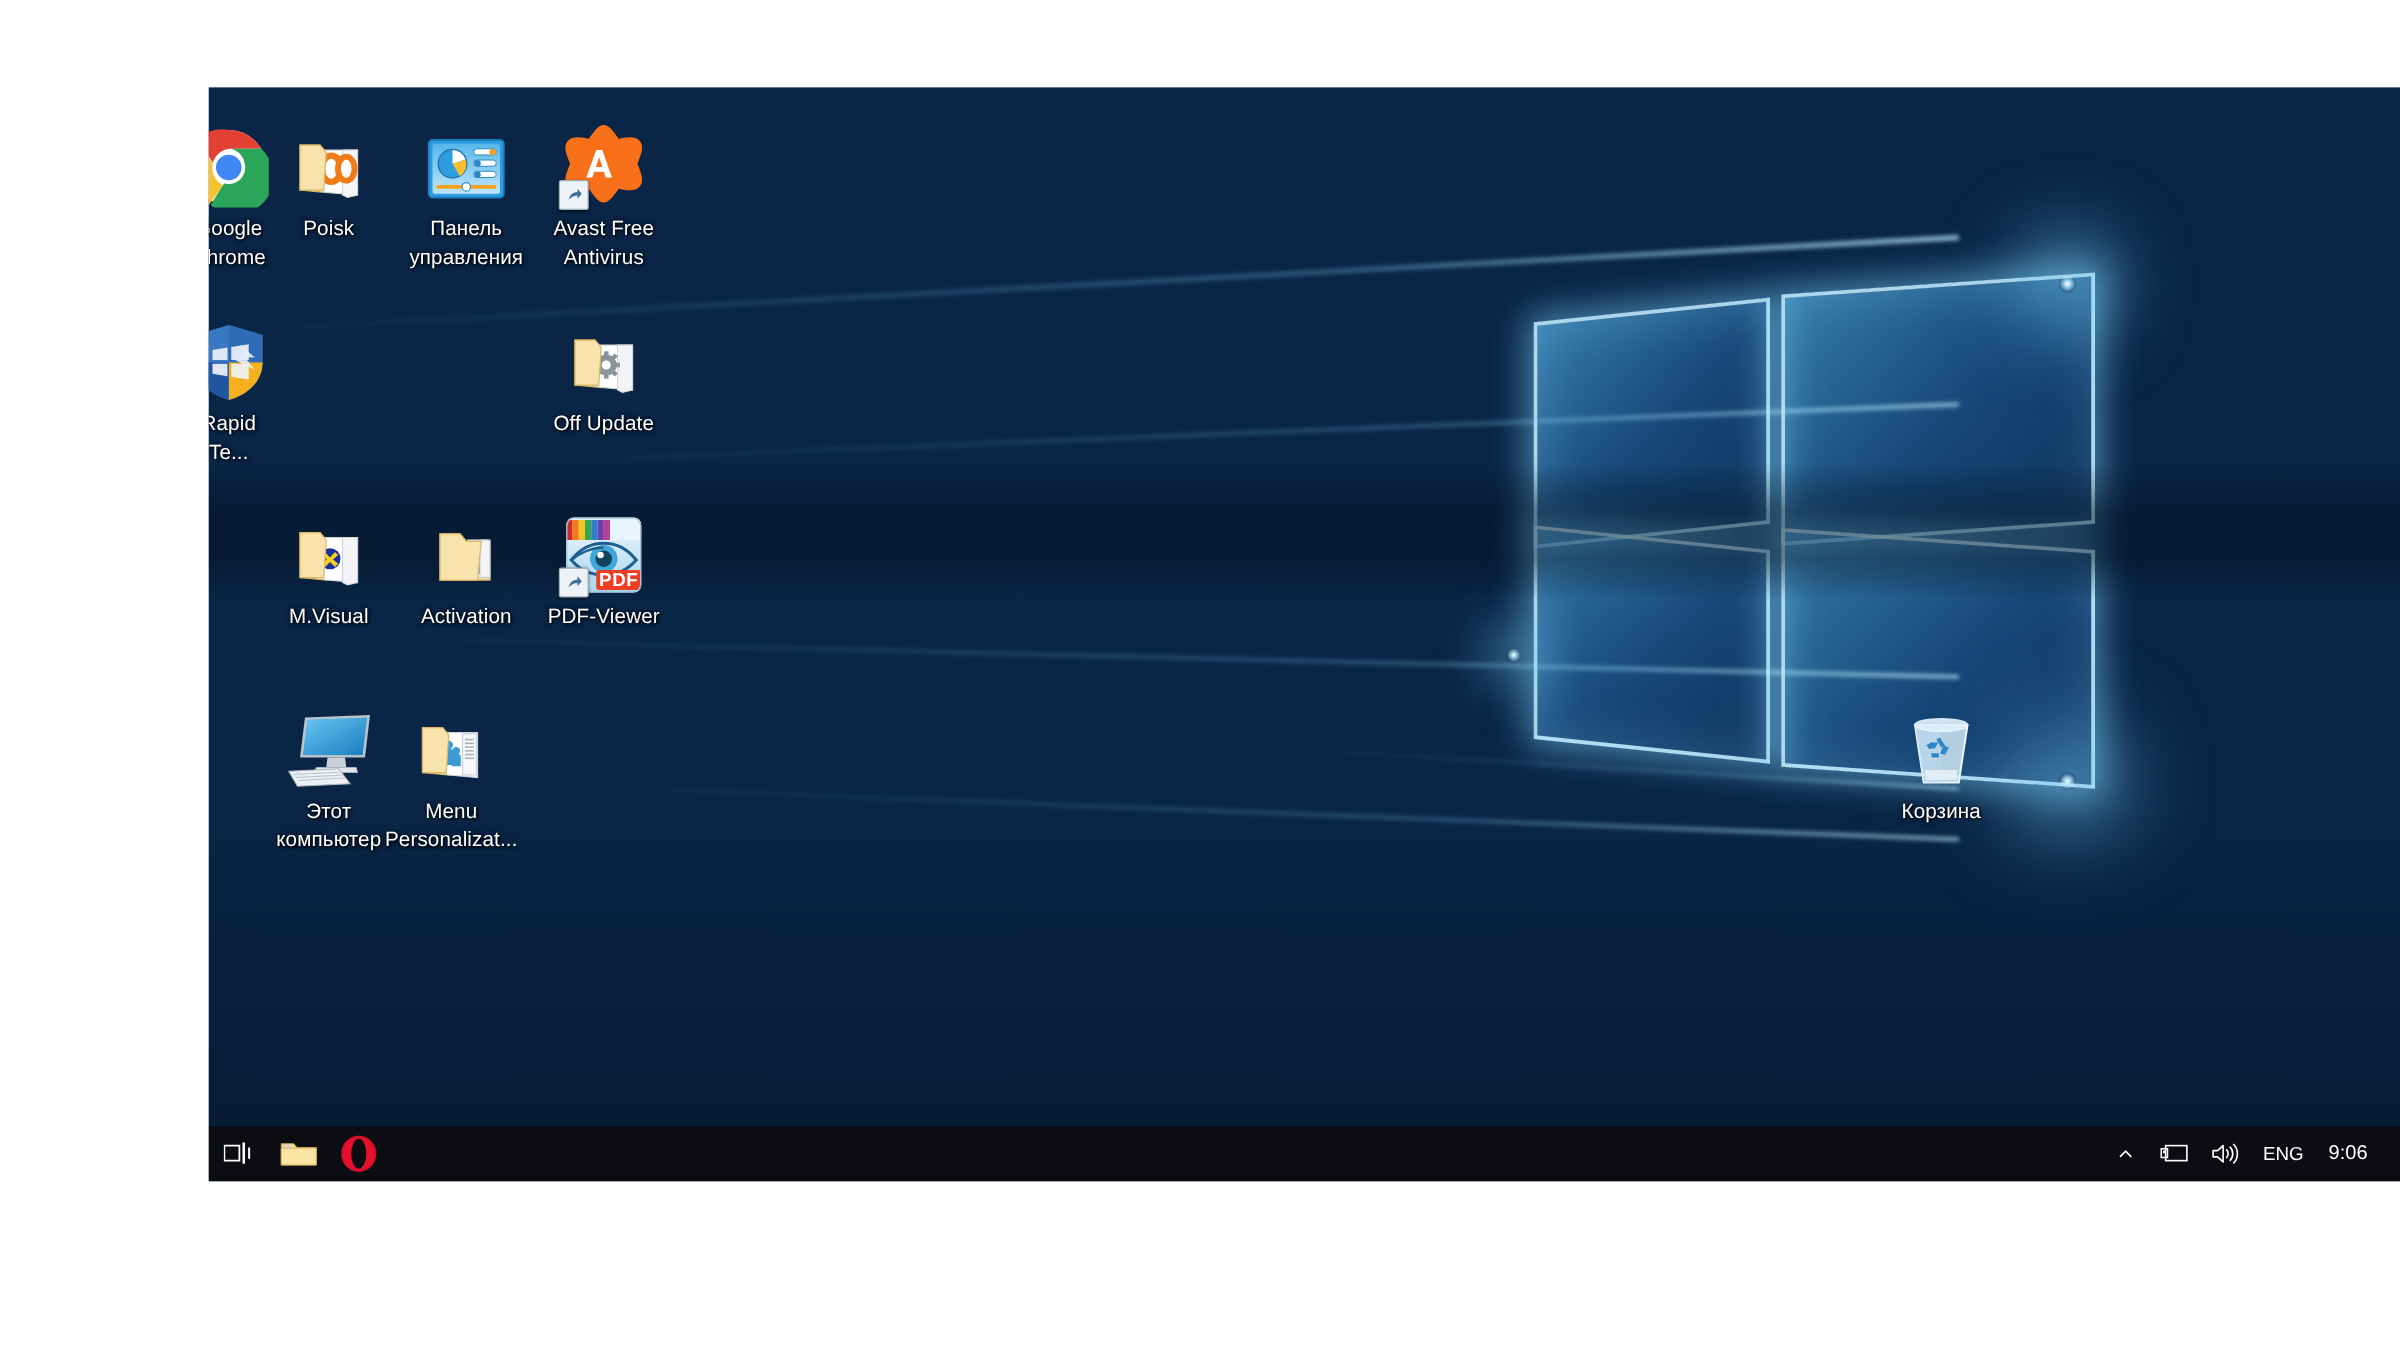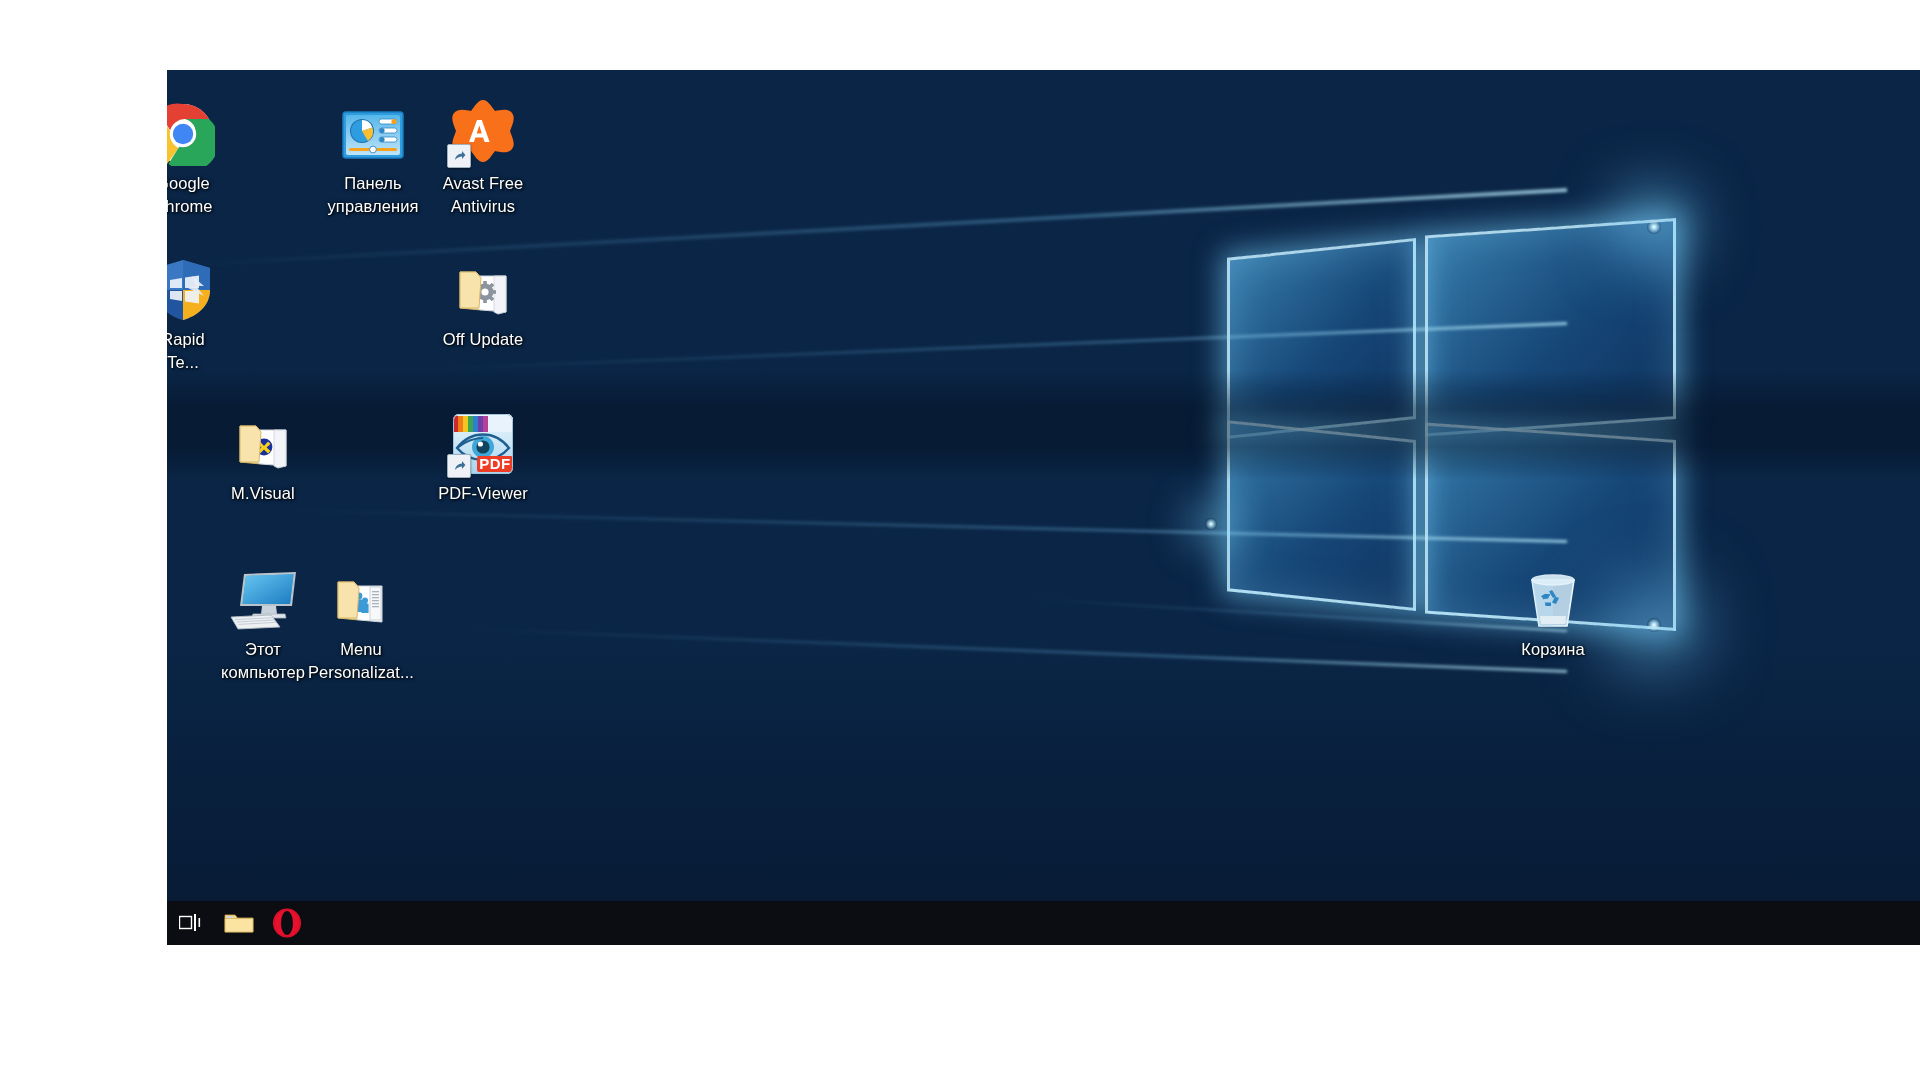--- a/index.html
+++ b/index.html
@@ -198,20 +198,35 @@
         <circle cx="32" cy="32" r="30" fill="#ffffff"></circle>
         <path d="M32 2 A30 30 0 0 1 58 17 L34 17 A15 15 0 0 0 19.3 28.5 L7.2 8.9 A30 30 0 0 1 32 2 Z" fill="#e44134"></path>
         <path d="M6.9 9.3 L19.4 29.6 A15 15 0 0 0 27.5 46.2 L16 62 A30 30 0 0 1 6.9 9.3 Z" fill="#f9c230"></path>
         <path d="M58 17 A30 30 0 0 1 17.5 61.8 L30 42 A15 15 0 0 0 44 26 A15 15 0 0 0 34 17 Z" fill="#2aa65a"></path>
         <circle cx="32" cy="32" r="13.2" fill="#ffffff"></circle>
         <circle cx="32" cy="32" r="10.2" fill="#4086f4"></circle>
       </svg>
         </div>
         <div class="label">Google
 Chrome</div>
+      </div>
+      <div class="desk-icon" style="left: 40px; top: 22px;">
+        <div class="glyph">
+          <svg width="66" height="66" viewBox="0 0 66 66">
+        <path d="M10 52 L10 16 L26 16 L31 22 L31 54 Z" fill="#f6dda0" stroke="#d9b866" stroke-width="1"></path>
+        <path d="M20 20 L56 20 L56 56 L31 54 L20 50 Z" fill="#ffffff" stroke="#cfd5db" stroke-width="1"></path>
+        <path d="M44 20 L56 20 L56 56 L48 58 L44 56 Z" fill="#f4f6f8" stroke="#cfd5db" stroke-width="0.9"></path>
+        <ellipse cx="35" cy="35" rx="11" ry="13" fill="#f07b18"></ellipse>
+        <ellipse cx="35" cy="35" rx="5" ry="8" fill="#ffffff"></ellipse>
+        <ellipse cx="47" cy="35" rx="9" ry="12" fill="#f07b18"></ellipse>
+        <ellipse cx="47" cy="35" rx="4.2" ry="7.4" fill="#ffffff"></ellipse>
+        <path d="M10 52 L10 16 L26 16 L31 22 L29 52 Z" fill="#f9e3ac" stroke="#d9b866" stroke-width="1"></path>
+      </svg>
+        </div>
+        <div class="label">Poisk</div>
       </div>
       <div class="desk-icon" style="left: 150px; top: 22px;">
         <div class="glyph">
           <svg width="66" height="56" viewBox="0 0 66 56">
         <rect x="3" y="2" width="60" height="46" rx="3" fill="#2e9de0" stroke="#1b7ec0" stroke-width="1.5"></rect>
         <rect x="6" y="5" width="54" height="40" rx="2" fill="url(#cpg)"></rect>
         <defs>
               <linearGradient id="cpg" x1="0" y1="0" x2="0" y2="1">
           <stop offset="0%" stop-color="#56b7ea"></stop>
                 <stop offset="100%" stop-color="#bfe4f8"></stop>
@@ -294,20 +309,41 @@
           <svg width="66" height="66" viewBox="0 0 66 66">
         <path d="M10 52 L10 16 L26 16 L31 22 L31 54 Z" fill="#f6dda0" stroke="#d9b866" stroke-width="1"></path>
         <path d="M20 20 L56 20 L56 56 L31 54 L20 50 Z" fill="#ffffff" stroke="#cfd5db" stroke-width="1"></path>
         <path d="M44 20 L56 20 L56 56 L48 58 L44 56 Z" fill="#f2f4f7" stroke="#cfd5db" stroke-width="0.9"></path>
         <circle cx="34" cy="37" r="8.4" fill="#1a2f9e"></circle>
         <path d="M30 31.5 L34 36 L38 31.5 L40.5 34 L36.5 37.5 L40.5 41 L38 43.5 L34 39.5 L30 43.5 L27.5 41 L31.5 37.5 L27.5 34 Z" fill="#f7d21a"></path>
         <path d="M10 52 L10 16 L26 16 L31 22 L29 52 Z" fill="#f9e3ac" stroke="#d9b866" stroke-width="1"></path>
       </svg>
         </div>
         <div class="label">M.Visual</div>
+      </div>
+      <div class="desk-icon" style="left: 150px; top: 332px;">
+        <div class="glyph">
+          <svg width="66" height="66" viewBox="0 0 66 66">
+        <path d="M12 54 L12 17 L28 17 L33 23 L52 23 L52 54 Z" fill="#f6dda0" stroke="#d9b866" stroke-width="1"></path>
+        <g>
+          <rect x="34" y="22" width="16" height="30" fill="#ffffff" stroke="#c8ced5" stroke-width="0.9"></rect>
+          <g fill="#7fa8d8">
+            <rect x="36" y="25" width="12" height="1.6"></rect>
+            <rect x="36" y="28" width="12" height="1.6"></rect>
+            <rect x="36" y="31" width="12" height="1.6"></rect>
+            <rect x="36" y="34" width="12" height="1.6"></rect>
+          </g>
+          <rect x="36" y="38" width="12" height="11" fill="#7dbde8"></rect>
+          <path d="M36 49 L40 42 L43 46 L46 40 L48 49 Z" fill="#3d7fb8"></path>
+        </g>
+        <rect x="44" y="22" width="8" height="30" fill="#f3f5f8" stroke="#c8ced5" stroke-width="0.9"></rect>
+        <path d="M12 54 L12 17 L28 17 L33 23 L45 23 L42 54 Z" fill="#f9e3ac" stroke="#d9b866" stroke-width="1"></path>
+      </svg>
+        </div>
+        <div class="label">Activation</div>
       </div>
       <div class="desk-icon" style="left: 260px; top: 332px;">
         <div class="glyph">
           <svg width="64" height="64" viewBox="0 0 64 64">
         <rect x="2" y="2" width="60" height="60" rx="6" fill="#cfe7f5"></rect>
         <defs>
           <linearGradient id="pvsky" x1="0" y1="0" x2="0" y2="1">
             <stop offset="0%" stop-color="#eef7fd"></stop>
                 <stop offset="100%" stop-color="#a8d5ef"></stop>
           </linearGradient>
@@ -436,15 +472,41 @@
       </div>
       <div class="tb-btn">
         <svg width="30" height="30" viewBox="0 0 30 30">
           <ellipse cx="15" cy="15" rx="14" ry="14.5" fill="#e8112d"></ellipse>
           <ellipse cx="15" cy="15" rx="6" ry="12" fill="#0b0d12"></ellipse>
           <ellipse cx="15" cy="15" rx="13" ry="13.6" fill="none" stroke="#b50c22" stroke-width="0.8" opacity="0.6"></ellipse>
         </svg>
       </div>
     </div>
 
+    <div id="taskbar-right">
+      <div class="tray-btn">
+        <svg width="13" height="13" viewBox="0 0 13 13">
+          <path d="M2 8.5 L6.5 4 L11 8.5" fill="none" stroke="#ffffff" stroke-width="1.3"></path>
+        </svg>
+      </div>
+      <div class="tray-btn">
+        <svg width="24" height="18" viewBox="0 0 24 18">
+          <rect x="4.5" y="2.5" width="17" height="12" fill="none" stroke="#ffffff" stroke-width="1.3"></rect>
+          <rect x="1" y="5" width="5" height="7" fill="none" stroke="#ffffff" stroke-width="1.2"></rect>
+          <rect x="2.4" y="6.4" width="2.2" height="2.2" fill="#ffffff"></rect>
+        </svg>
+      </div>
+      <div class="tray-btn">
+        <svg width="22" height="18" viewBox="0 0 22 18">
+          <path d="M1.5 6.5 H5 L9.5 2.5 V15.5 L5 11.5 H1.5 Z" fill="none" stroke="#ffffff" stroke-width="1.3" stroke-linejoin="round"></path>
+          <path d="M12 5.5 C14 7.5 14 10.5 12 12.5" fill="none" stroke="#ffffff" stroke-width="1.3"></path>
+          <path d="M14.8 3.3 C18 6.3 18 11.7 14.8 14.7" fill="none" stroke="#ffffff" stroke-width="1.3"></path>
+          <path d="M17.6 1.2 C22 5.2 22 12.8 17.6 16.8" fill="none" stroke="#ffffff" stroke-width="1.3"></path>
+        </svg>
+      </div>
+      <div id="tray-lang">ENG</div>
+      <div id="clock">
+        <span>9:06</span>
+      </div>
+    </div>
   </div>
 
 </div>
 
 </body></html>

